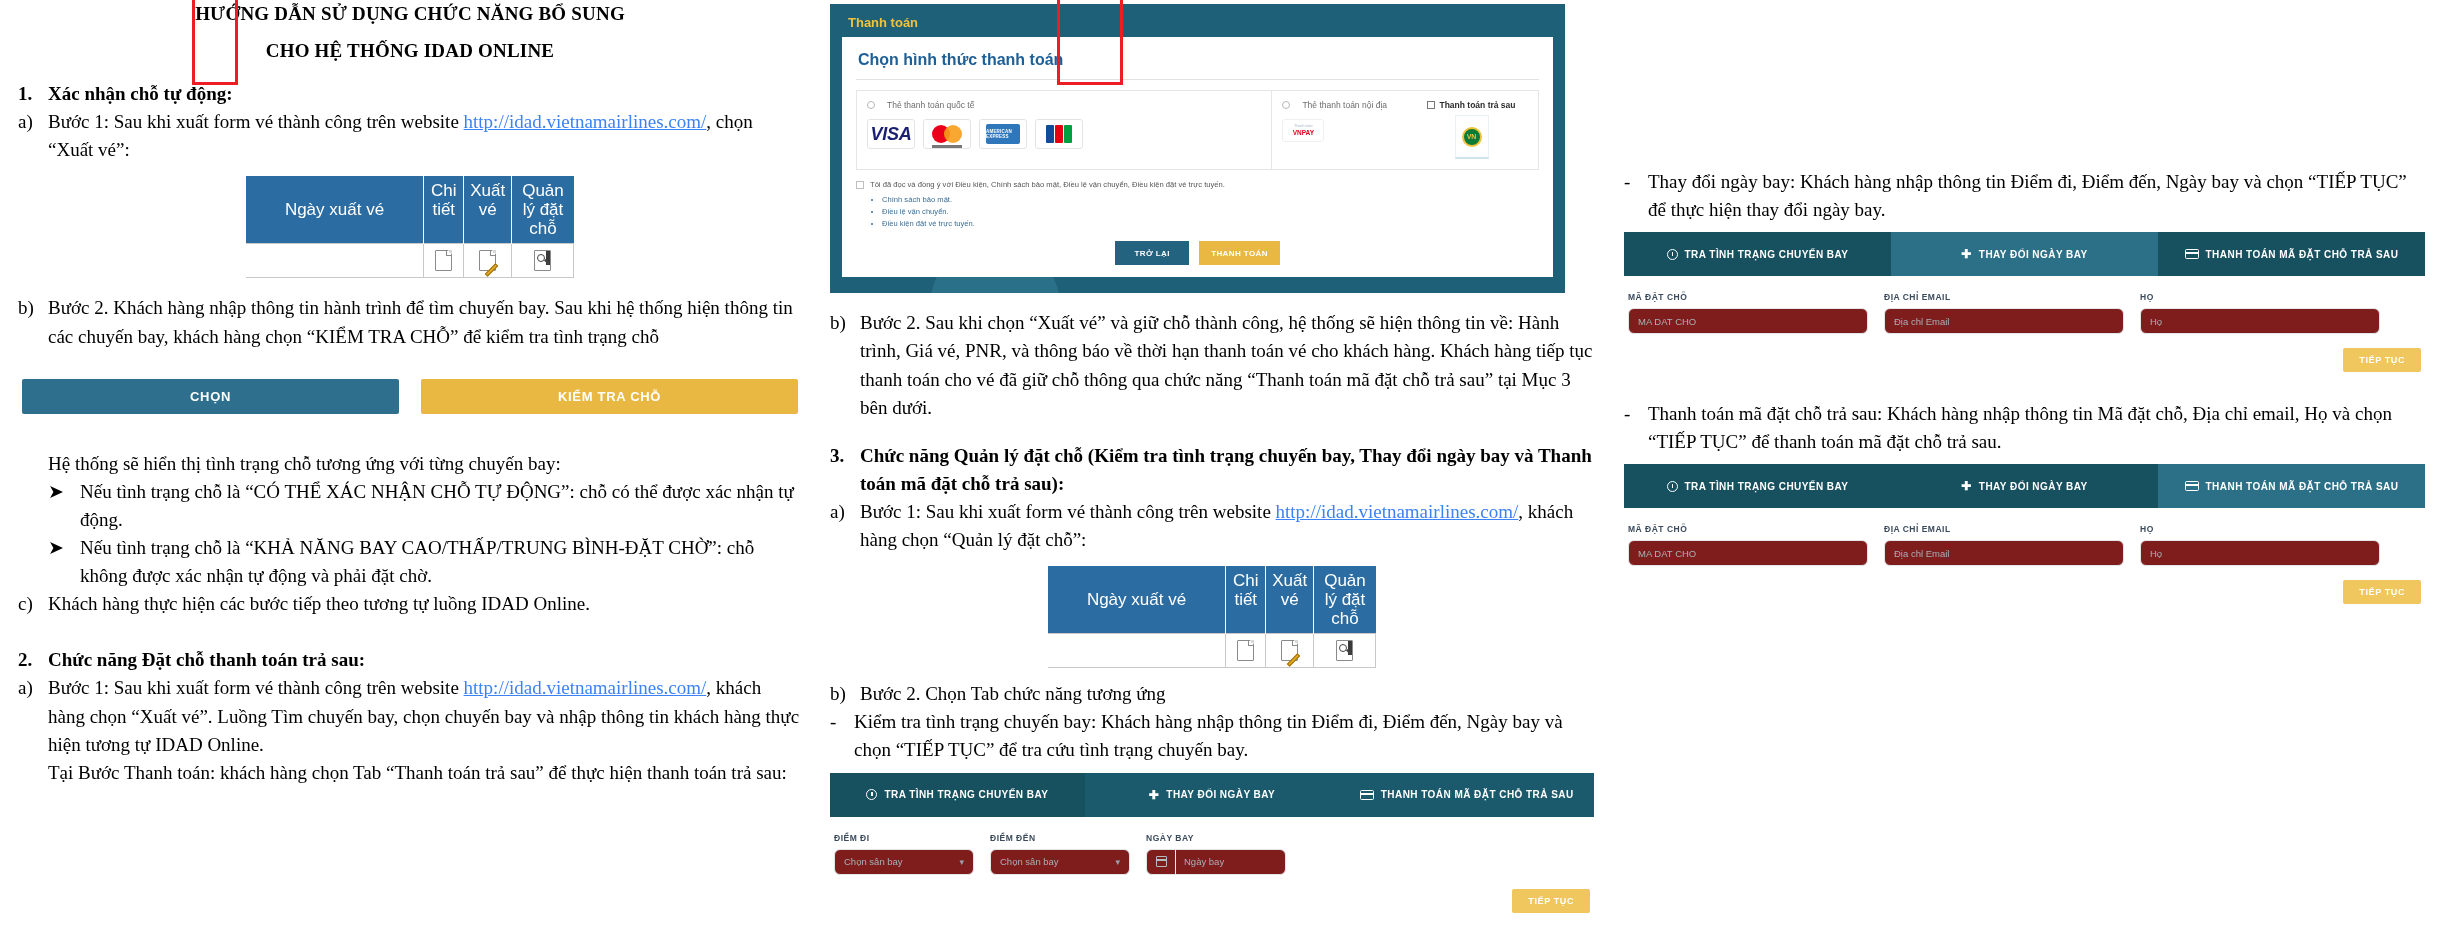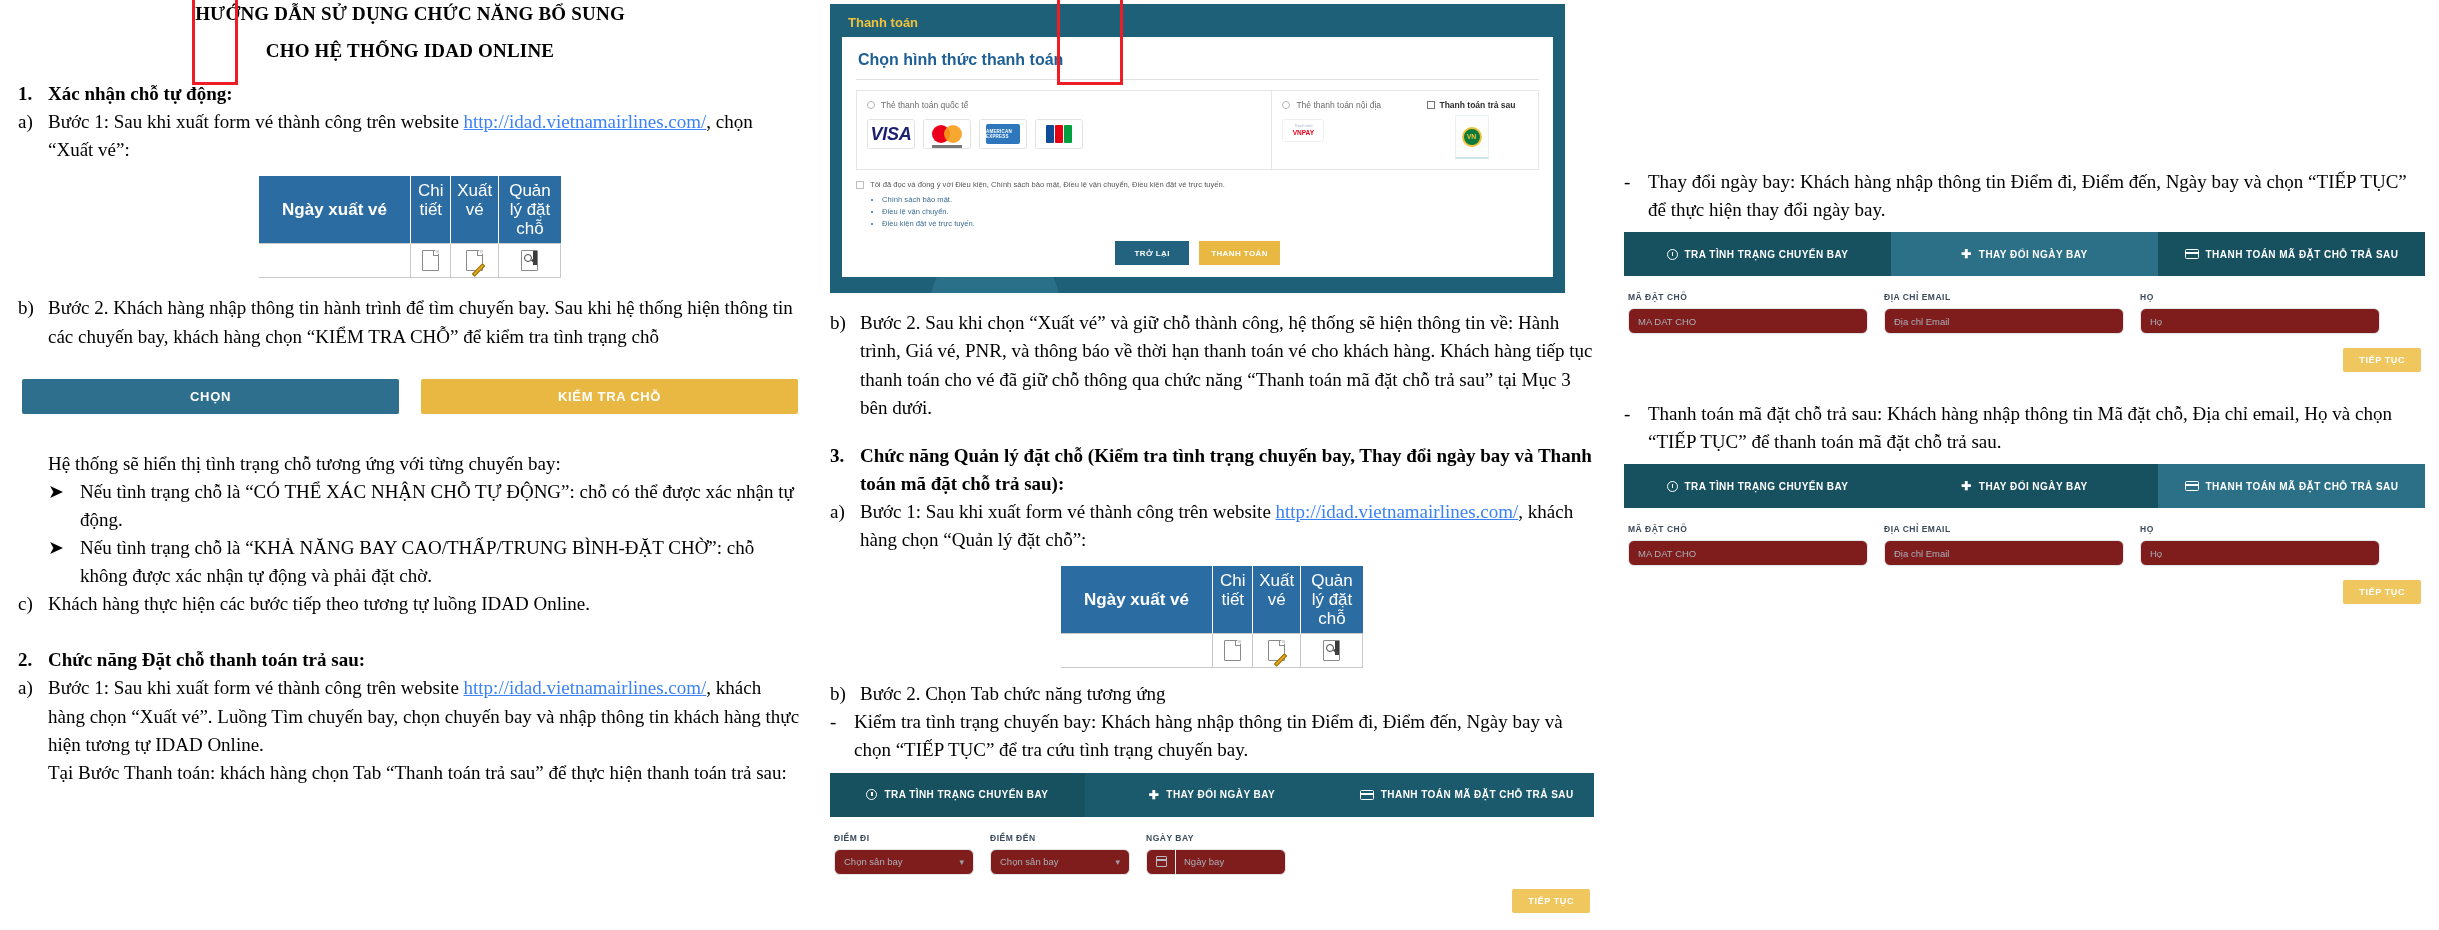--- a/index.html
+++ b/index.html
@@ -46,21 +46,21 @@
   .acttable-wrap { display:flex; justify-content:center; }
   .acttable { border-collapse:collapse; position:relative; }
   .acttable th {
     background:#2b6ca3; color:#fff; font-family:"Liberation Sans", sans-serif;
     font-weight:normal; font-size:17px; line-height:1.12;
     border-right:1px solid #ffffff; padding:5px 6px; vertical-align:top;
     text-align:center;
     margin-top:9px;
   }
   .acttable th:last-child { border-right:none; }
-  .acttable th.wide { width:152px; vertical-align:middle;font-weight:bold; }
+  .acttable th.wide { width:178px; vertical-align:middle; }
   .acttable th.nar  { width:40px; }
   .acttable th.mid  { width:62px; }
   .acttable td {
     border:1px solid #c9c9c9; height:34px; text-align:center; vertical-align:middle;
     background:#fff;
   }
   .acttable td.blank { border-left:none; }
   .hl-box {
     position:absolute; border:3px solid #ee1c25; pointer-events:none;
   }
@@ -112,21 +112,21 @@
   }
   .pay-title { color:#f0c23c; font-size:13px; font-weight:bold; margin:1px 0 7px 6px; position:relative; }
   .pay-card { background:#fff; position:relative; padding:12px 14px 12px 14px; }
   .pay-h2 { color:#1e5f96; font-size:16px; font-weight:bold; margin:2px 0 10px 2px; }
   .pay-divider { height:1px; background:#e2e2e2; margin:0 0 10px 0; }
   .pay-methods { display:flex; border:1px solid #e6e6e6; }
   .pm-left { flex:0 0 61%; padding:9px 10px 10px 10px; border-right:1px solid #e6e6e6; }
   .pm-right { flex:1 1 auto; padding:9px 10px 10px 10px; display:flex; }
   .pm-right-a { flex:0 0 54%; }
   .pm-right-b { flex:1 1 auto; }
-  .radio-line { display:flex; align-items:center; gap:6px; font-size:8.5px; color:#6d6d6d; }
+  .radio-line { display:flex; align-items:center; gap:12px; font-size:8.5px; color:#6d6d6d; }
   .radio { width:8px; height:8px; border:1px solid #b8b8b8; border-radius:50%; background:#fff; flex:0 0 auto; }
   .radio-sq { width:8px; height:8px; border:1px solid #777; background:#fff; flex:0 0 auto; }
   .cardrow { display:flex; gap:8px; margin-top:9px; }
   .cardbox {
     width:48px; height:30px; border:1px solid #e3e3e3; border-radius:3px; background:#fff;
     display:flex; align-items:center; justify-content:center;
   }
   .cardbox.sm { width:42px; height:23px; border-color:#efefef; }
   .visa { font-family:"Liberation Sans", sans-serif; font-style:italic; font-weight:bold;
           font-size:18px; color:#1a1f71; letter-spacing:-.3px; }

